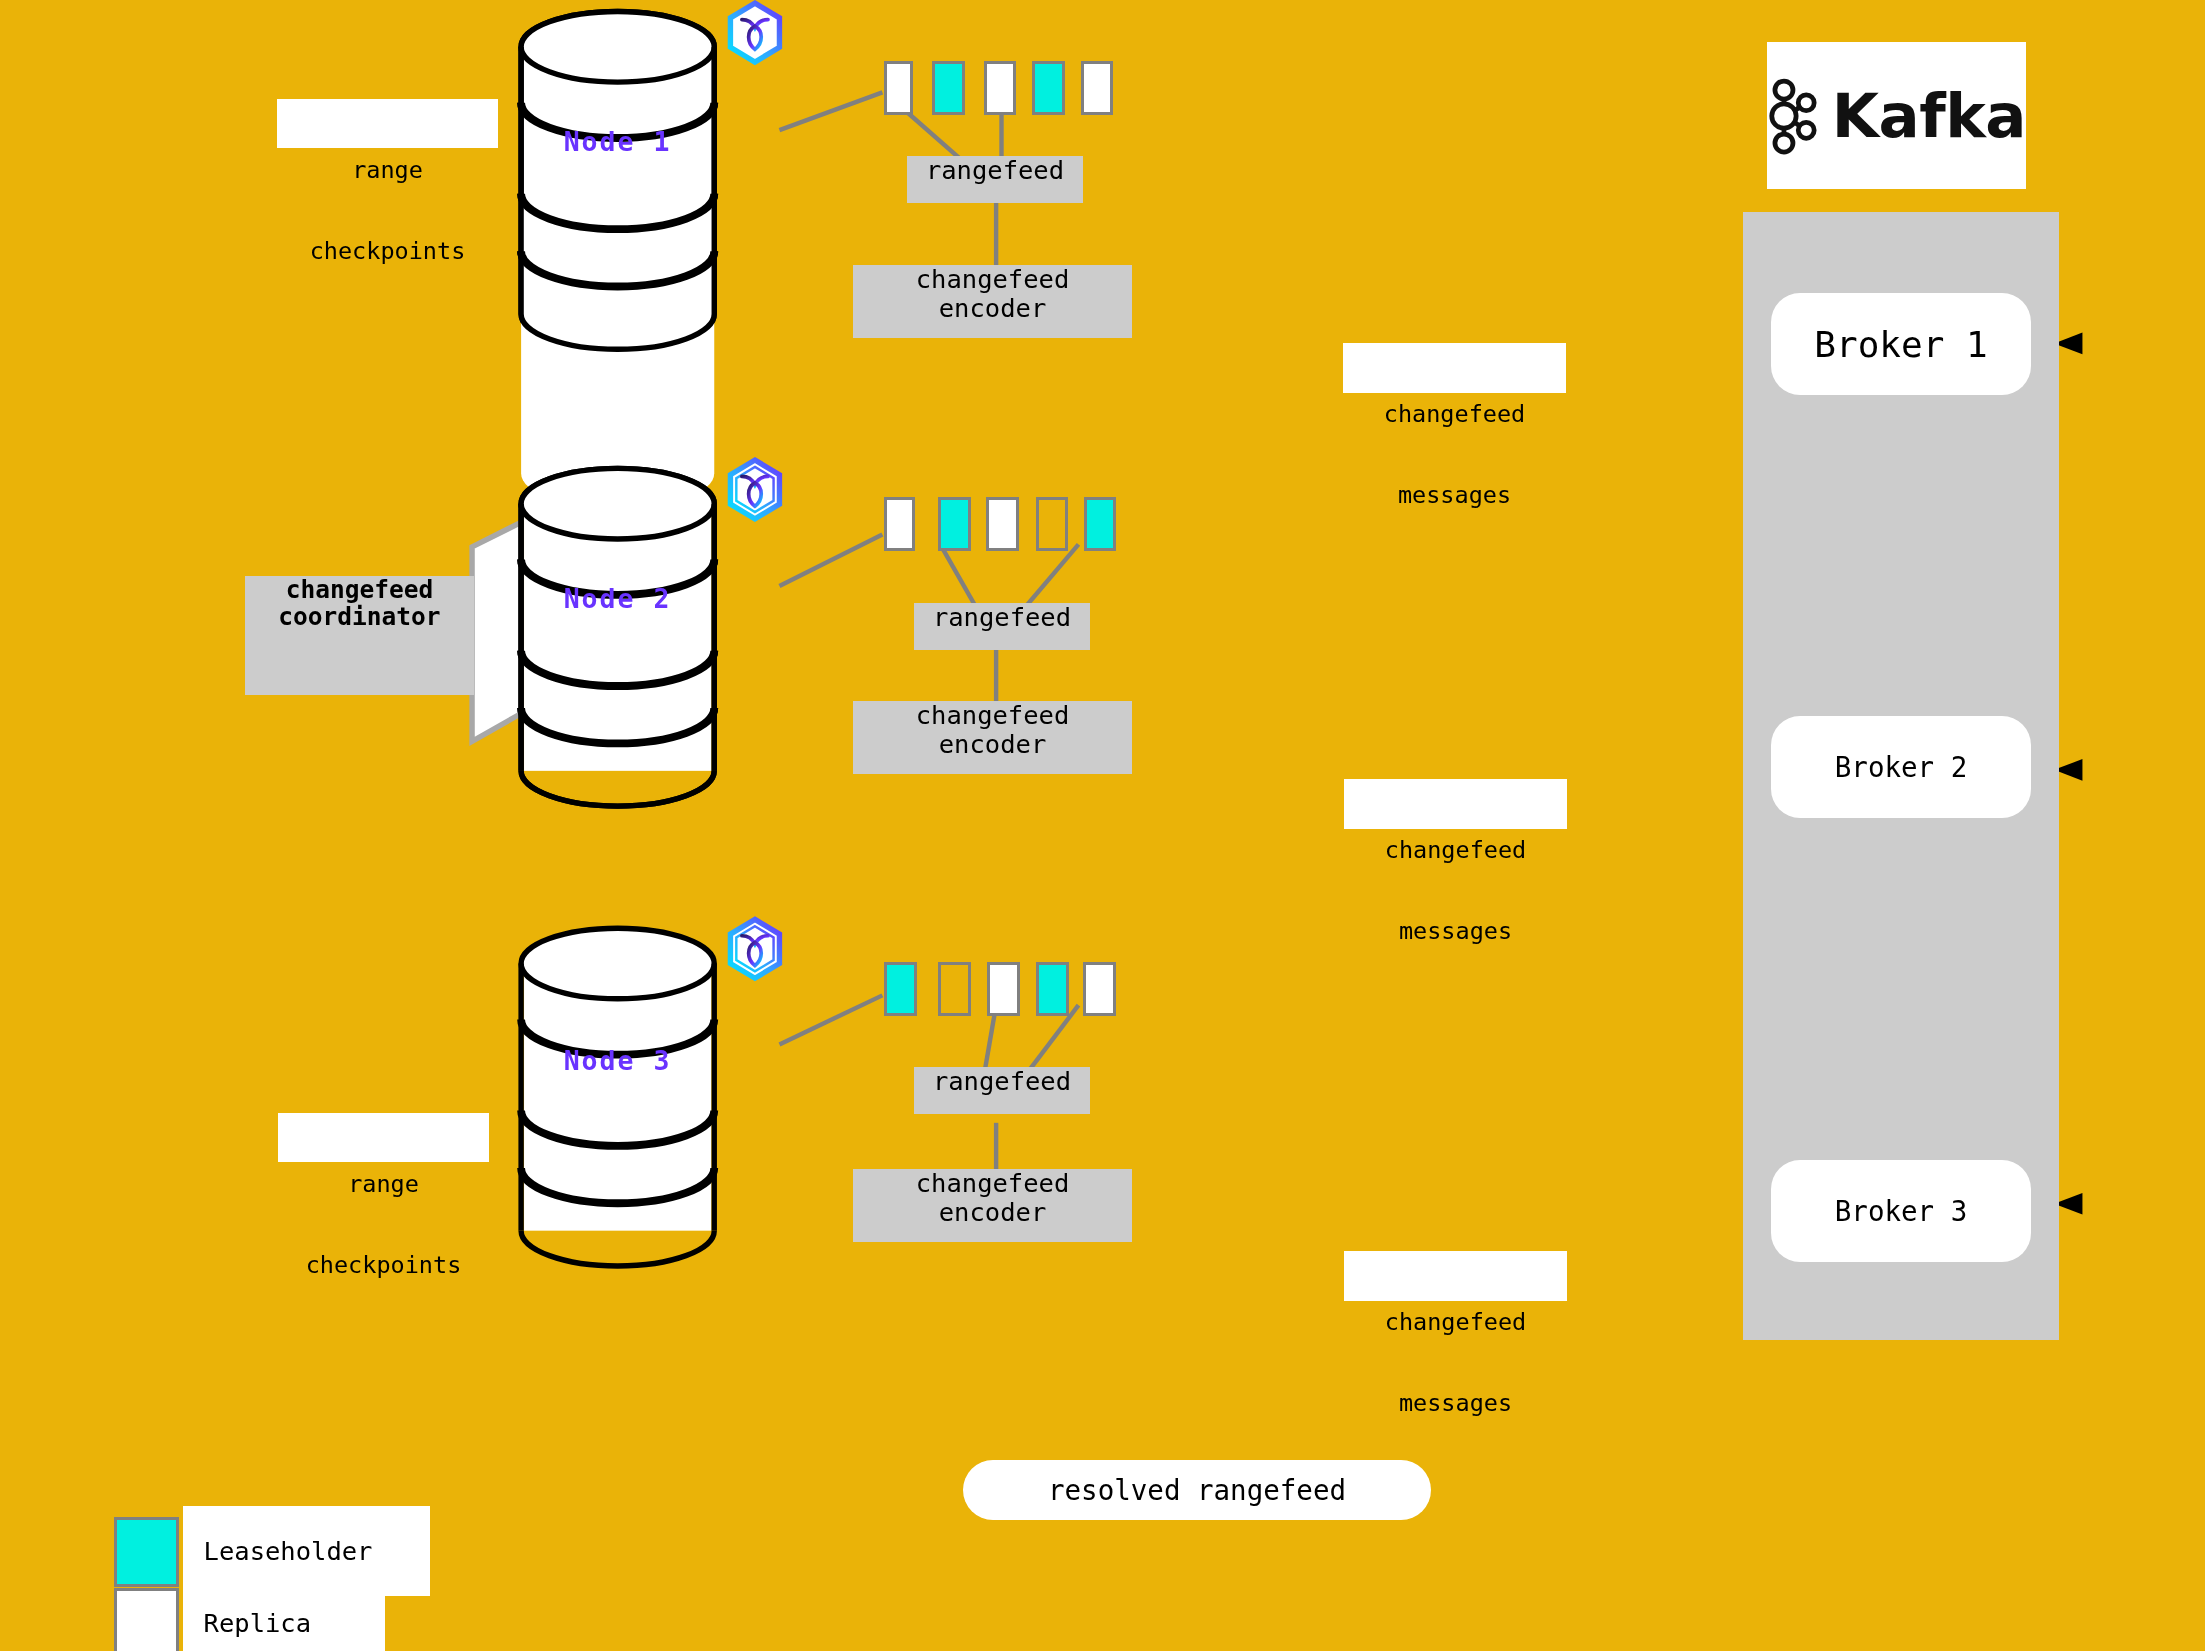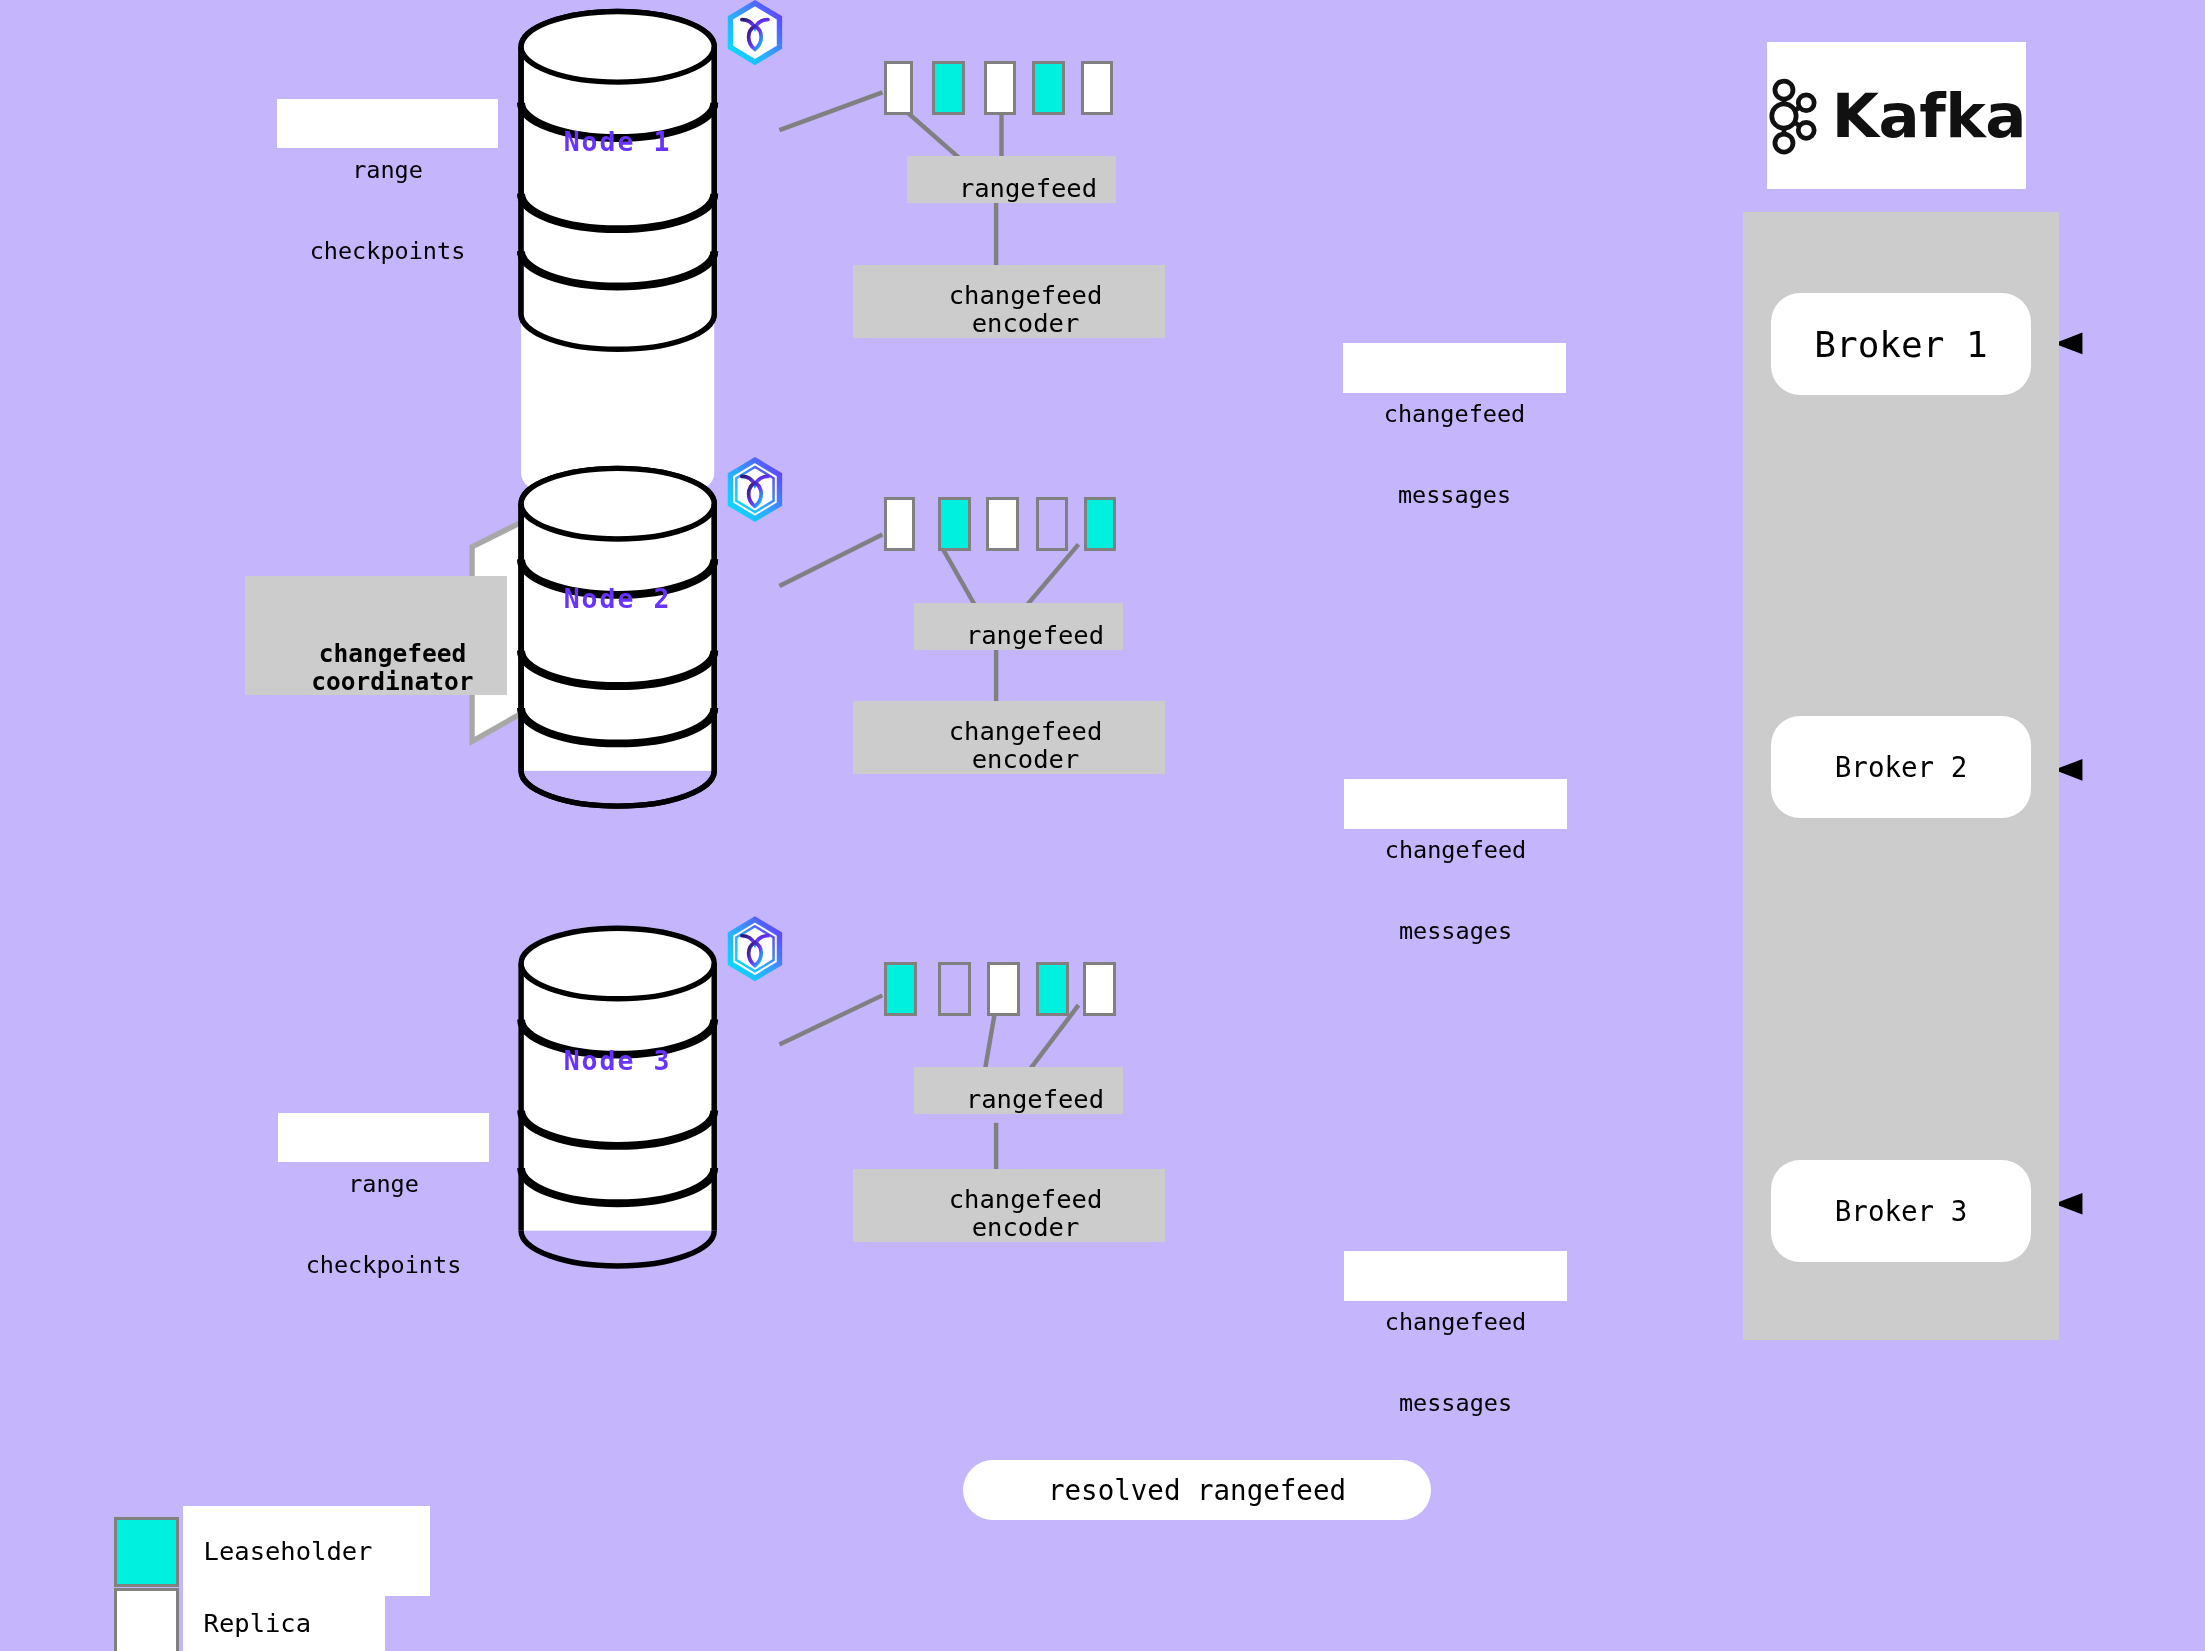--- a/index.html
+++ b/index.html
@@ -1,37 +1,37 @@
 <!DOCTYPE html>
 <html style="font-size:7.8px"><head>
 <meta charset="utf-8">
 <style>
   html,body{margin:0;padding:0;background:#000;}
   body{width:2205px;height:1652px;overflow:hidden;font-family:"DejaVu Sans Mono",monospace;}
-  #stage{position:relative;width:2205px;height:1652px;background:#c4b5fd;}
+  #stage{position:relative;width:2205px;height:1652px;background:#eab308;}
 
   .abs{position:absolute;text-align:center;}
 
   
   .wlabel{
     background:#ffffff;color:#000;
     font-family:"DejaVu Sans Mono",monospace;
     text-align:center;line-height:1.14;
     display:block;
     white-space:pre;
     overflow:visible;
   }
   .wlabel span{display:block;}
 
   
   .gbox{
     background:#cccccc;color:#000;
     font-family:"DejaVu Sans Mono",monospace;
-    display:flex;align-items:center;justify-content:flex-end;
-    text-align:center;line-height:1.12;flex-direction:column;padding-left:33px;
+    display:flex;align-items:center;justify-content:flex-start;
+    text-align:center;line-height:1.12;flex-direction:column;
   }
   .gbox span{display:block;}
 
   
   .range{
     border:3.4px solid #808080;
     box-sizing:border-box;
   }
   .range.lease{background:#00F0E0;}
   .range.replica{background:#ffffff;}

